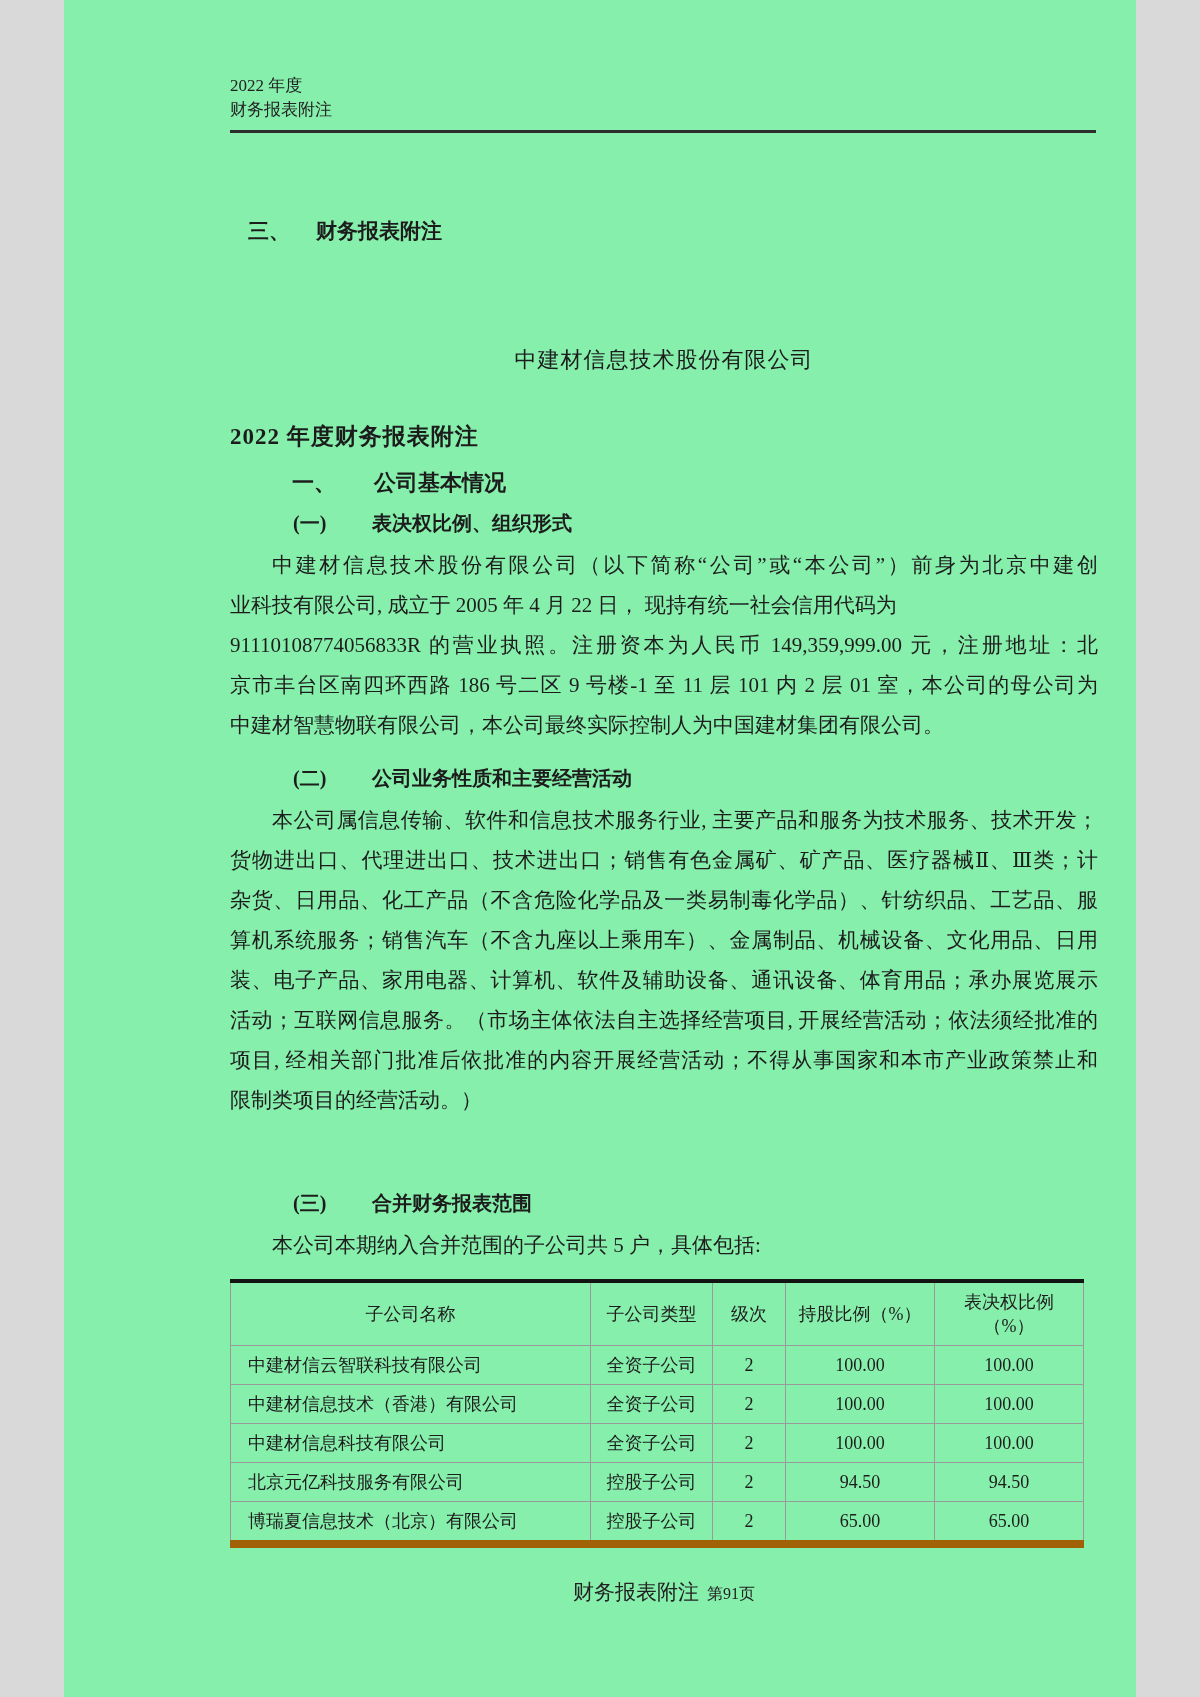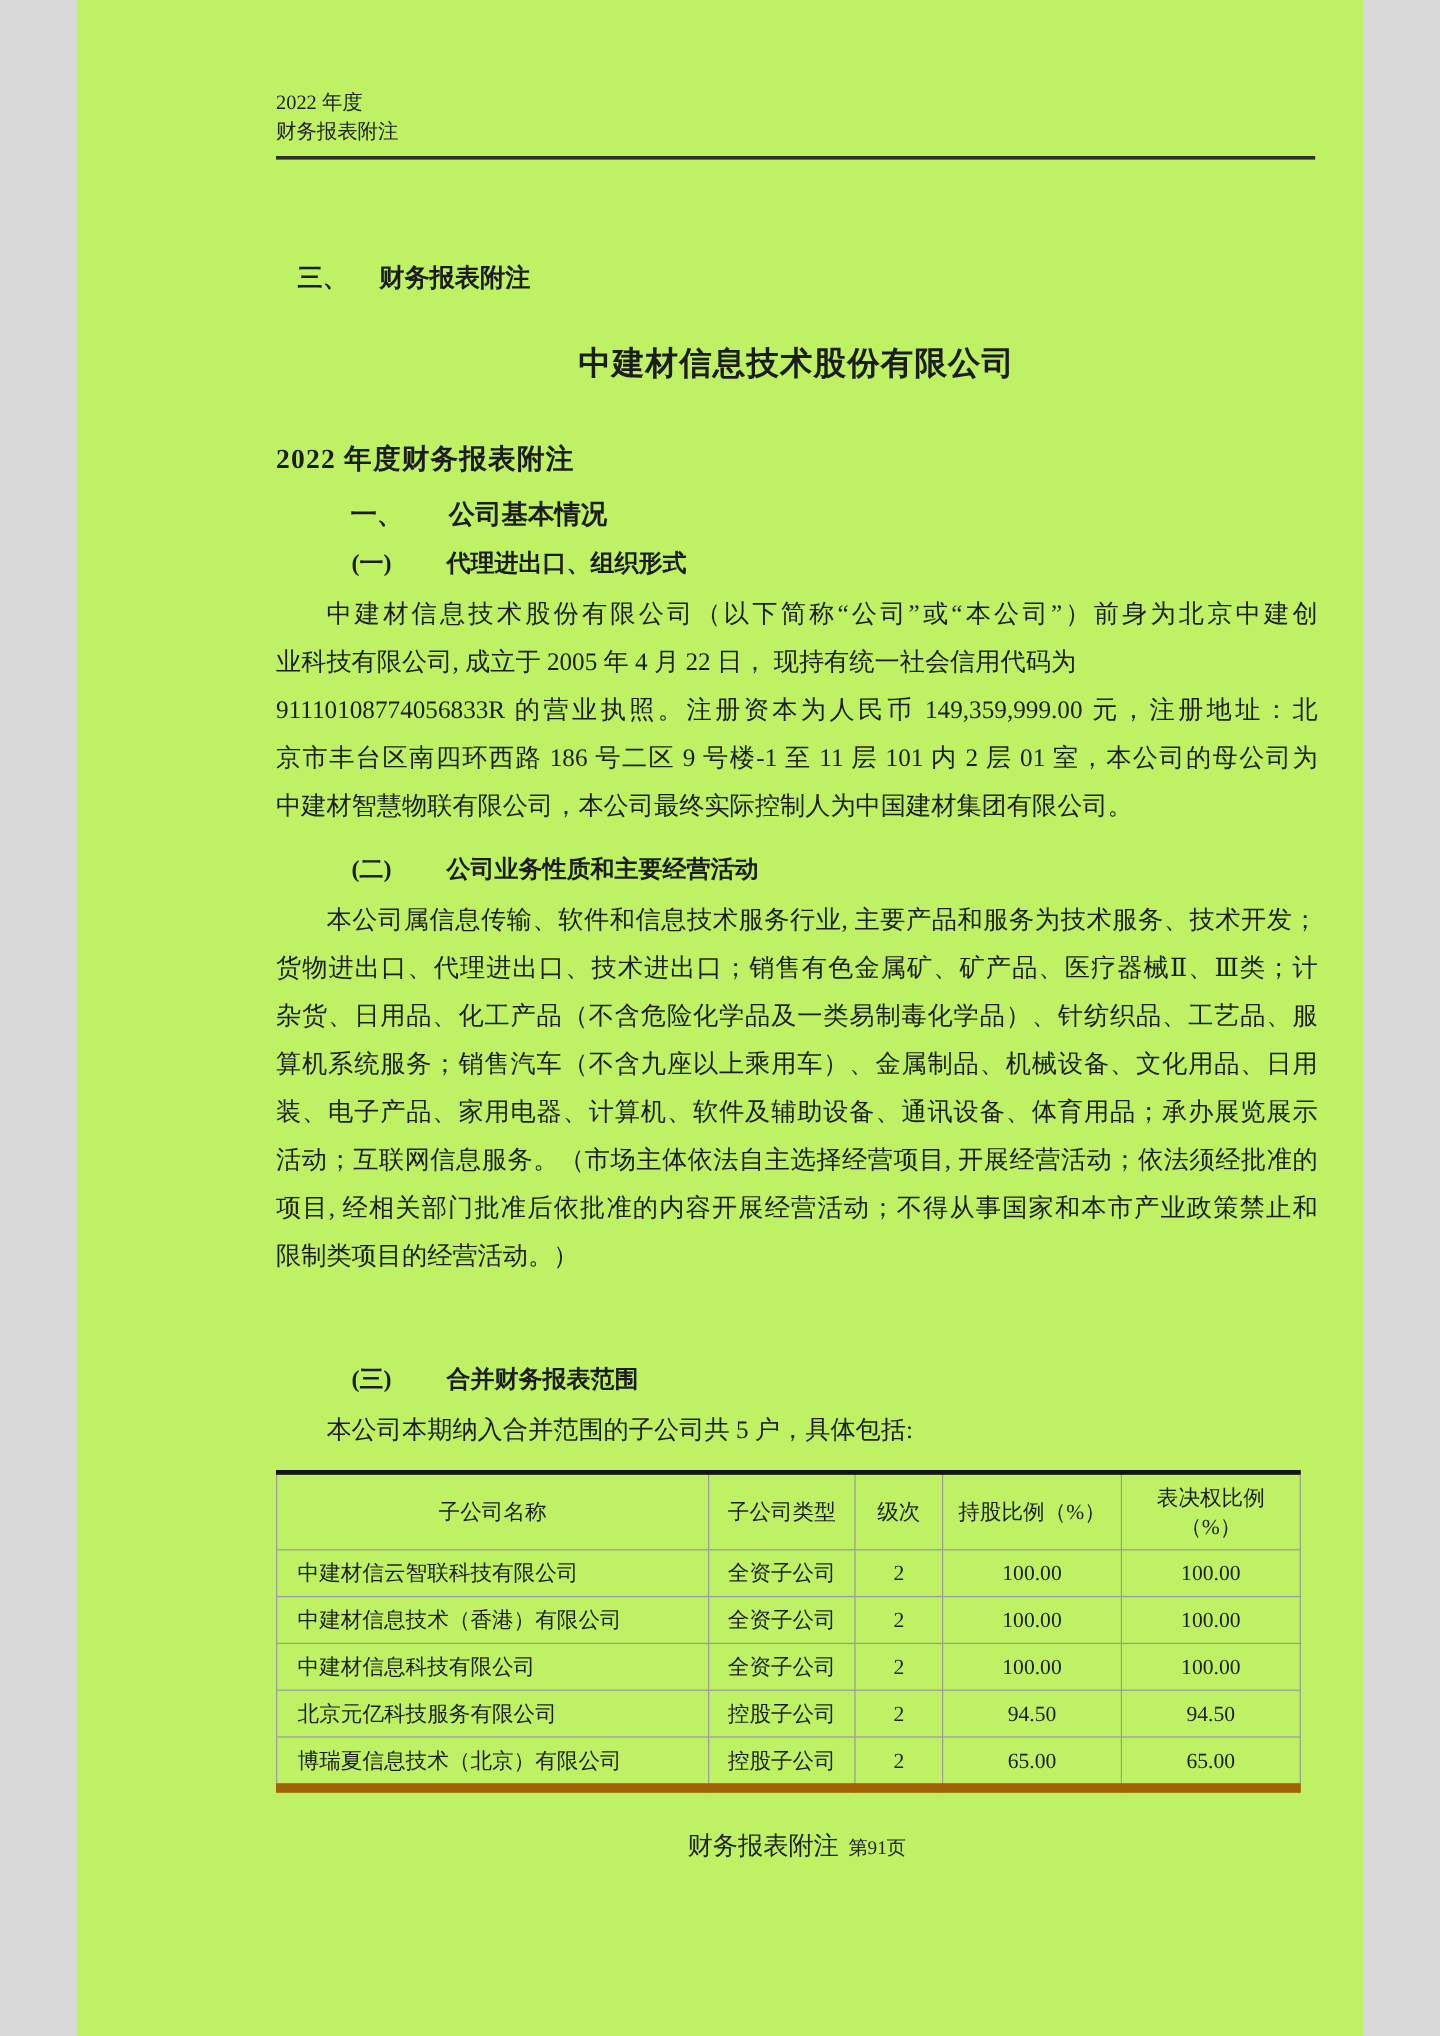--- a/index.html
+++ b/index.html
@@ -1,33 +1,33 @@
 <!DOCTYPE html>
 <html lang="zh"><head>
 <meta charset="utf-8">
 <style>
   html,body{margin:0;padding:0;background:#d9d9d9;}
   .page{
     position:relative;
     width:1072px;height:1697px;
     margin:0 auto;
-    background:#bef264;
+    background:#86efac;
     font-family:"Liberation Serif","DejaVu Serif",serif;
     color:#1c1c1c;
     overflow:hidden;
     box-sizing:border-box;
   }
   .content{width:868px;margin-left:166px;}
   
   .pg-header{padding-top:74px;font-size:17px;line-height:24px;color:#222;}
   .header-rule{height:3px;background:#2e2e2e;margin-top:8px;width:866px;}
   
   .h-sec3{margin-top:84px;margin-left:18px;font-size:21px;font-weight:bold;}
   .h-sec3 .num{display:inline-block;width:68px;}
-  .doc-title{margin-top:40px;text-align:center;font-size:27px;font-weight:bold;letter-spacing:1px;}
+  .doc-title{margin-top:100px;text-align:center;font-size:22px;font-weight:normal;letter-spacing:1px;}
   .doc-subtitle{margin-top:46px;text-align:left;font-size:23px;font-weight:bold;letter-spacing:1px;}
   .h-level1{margin-top:16px;margin-left:62px;font-size:22px;font-weight:bold;}
   .h-level1 .num{display:inline-block;width:82px;}
   .h-level2{margin-left:63px;font-size:20px;font-weight:bold;}
   .h-level2 .num{display:inline-block;width:79px;}
   .mt-sub1{margin-top:12px;}
   .mt-sub2{margin-top:20px;}
   .mt-sub3{margin-top:70px;}
   
   .para{margin-top:8px;font-size:21px;color:#1d1d1d;}
@@ -74,21 +74,21 @@
     </div>
 
     <div class="doc-title">中建材信息技术股份有限公司</div>
     <div class="doc-subtitle">2022 年度财务报表附注</div>
 
     <div class="h-level1">
       <span class="num">一、</span><span>公司基本情况</span>
     </div>
 
     <div class="h-level2 mt-sub1">
-      <span class="num">(一)</span><span>代理进出口、组织形式</span>
+      <span class="num">(一)</span><span>表决权比例、组织形式</span>
     </div>
 
     <div class="para">
       <div class="pline indent fill">中建材信息技术股份有限公司（以下简称“公司”或“本公司”）前身为北京中建创</div>
       <div class="pline">业科技有限公司, 成立于 2005 年 4 月 22 日， 现持有统一社会信用代码为</div>
       <div class="pline fill">91110108774056833R 的营业执照。注册资本为人民币 149,359,999.00 元，注册地址：北</div>
       <div class="pline fill">京市丰台区南四环西路 186 号二区 9 号楼-1 至 11 层 101 内 2 层 01 室，本公司的母公司为</div>
       <div class="pline">中建材智慧物联有限公司，本公司最终实际控制人为中国建材集团有限公司。</div>
     </div>
 

